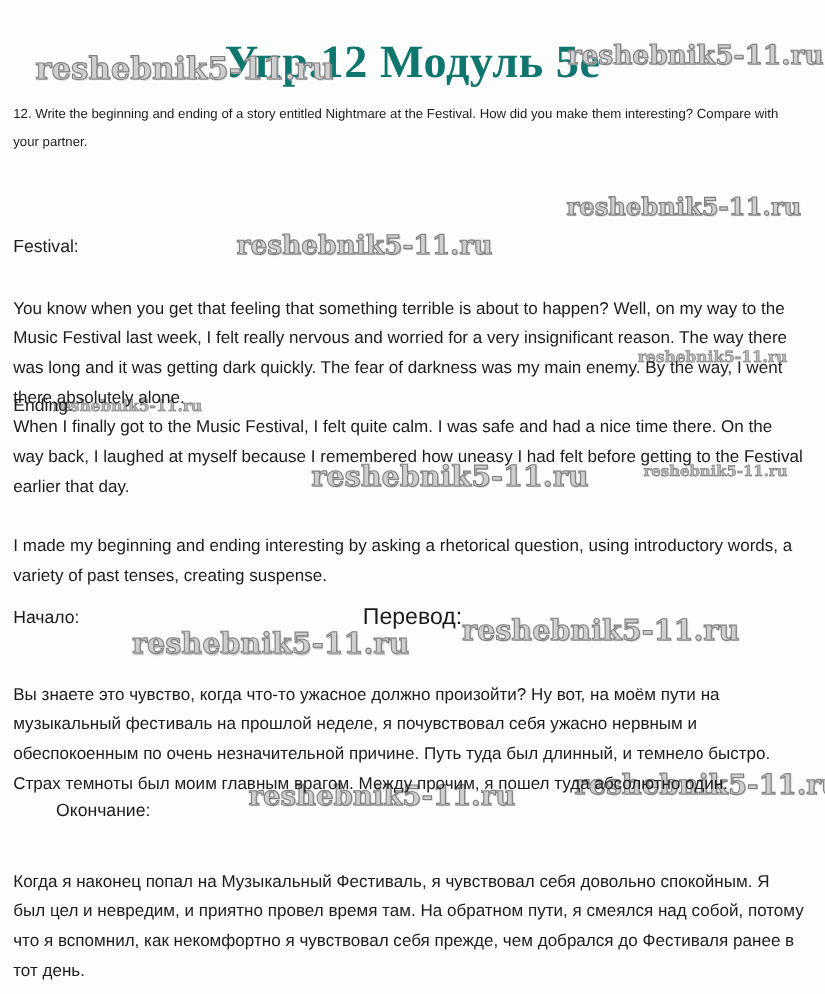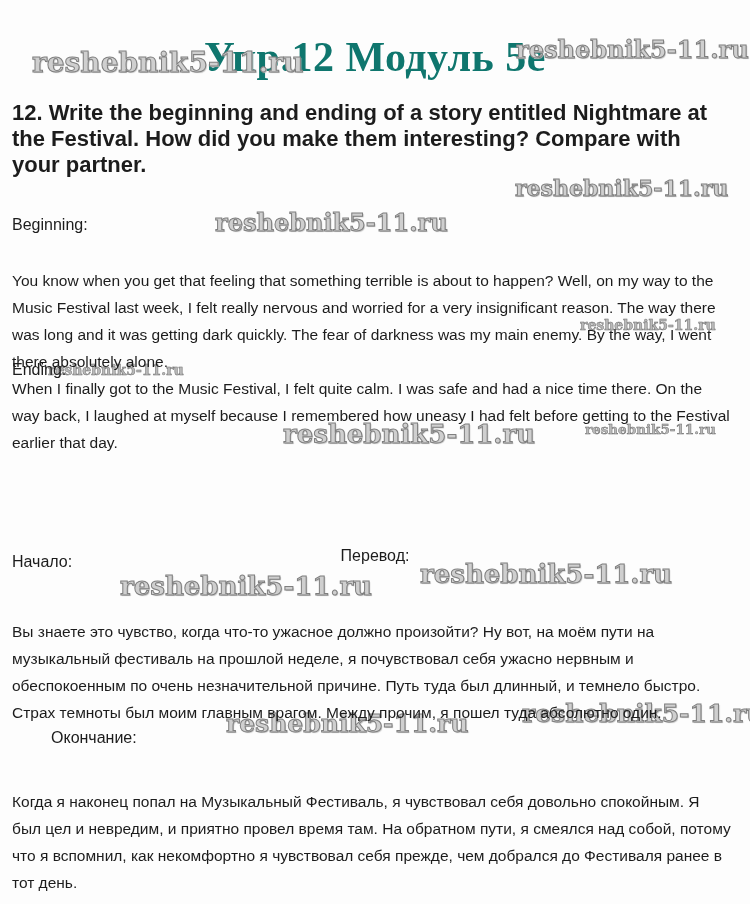--- a/index.html
+++ b/index.html
@@ -20,30 +20,30 @@
     font-size:42px;
     letter-spacing:0.5px;
     color:#0f766e;
   }
   .para{
     left:12px;right:18px;
     font-size:15.5px;
     line-height:27px;
     text-align:left;
   }
-  .task{font-weight:700;font-size:22px;line-height:26px;}
+  .task{font-weight:400;font-size:12px;line-height:26px;}
   .task-en{top:78px;}
   .task-ru{top:140px;}
   .lbl{left:12px;font-size:16px;line-height:20px;}
   .lbl-beginning{top:199px;}
   .para-beginning{top:251px;}
   .lbl-ending{top:344px;}
   .para-ending{top:359px;}
   .para-method{top:467px;}
-  .lbl-perevod{top:530px;left:0;right:0;text-align:center;font-size:16px;}
+  .lbl-perevod{top:530px;left:0;right:0;text-align:center;font-size:21px;}
   .lbl-nachalo{top:536px;}
   .para-nachalo{top:602px;}
   .lbl-okonchanie{top:712px;margin-left:39px;}
   .para-okonchanie{top:772px;}
   
   .wm{
     position:absolute;
     font-family:"DejaVu Serif", serif;
     font-weight:700;
     color:#cfcfcf;
@@ -81,26 +81,27 @@
   <span class="wm wm-sm wm6">reshebnik5-11.ru</span>
   <span class="wm wm7">reshebnik5-11.ru</span>
   <span class="wm wm-sm wm8">reshebnik5-11.ru</span>
   <span class="wm wm9">reshebnik5-11.ru</span>
   <span class="wm wm10">reshebnik5-11.ru</span>
   <span class="wm wm11">reshebnik5-11.ru</span>
   <span class="wm wm12">reshebnik5-11.ru</span>
 
   <p class="abs para task task-en">12. Write the beginning and ending of a story entitled Nightmare at the Festival. How did you make them interesting? Compare with your partner.</p>
 
-  <p class="abs lbl lbl-beginning">Beginning:</p>
+  <p class="abs lbl lbl-beginning">Festival:</p>
   <p class="abs para para-beginning">You know when you get that feeling that something terrible is about to happen? Well, on my way to the Music Festival last week, I felt really nervous and worried for a very insignificant reason. The way there was long and it was getting dark quickly. The fear of darkness was my main enemy. By the way, I went there absolutely alone.</p>
 
   <p class="abs lbl lbl-ending">Ending:</p>
   <p class="abs para para-ending">When I finally got to the Music Festival, I felt quite calm. I was safe and had a nice time there. On the way back, I laughed at myself because I remembered how uneasy I had felt before getting to the Festival earlier that day.</p>
 
+  <p class="abs para para-method">I made my beginning and ending interesting by asking a rhetorical question, using introductory words, a variety of past tenses, creating suspense.</p>
 
   <p class="abs lbl lbl-perevod">Перевод:</p>
 
   <p class="abs lbl lbl-nachalo">Начало:</p>
   <p class="abs para para-nachalo">Вы знаете это чувство, когда что-то ужасное должно произойти? Ну вот, на моём пути на музыкальный фестиваль на прошлой неделе, я почувствовал себя ужасно нервным и обеспокоенным по очень незначительной причине. Путь туда был длинный, и темнело быстро. Страх темноты был моим главным врагом. Между прочим, я пошел туда абсолютно один.</p>
 
   <p class="abs lbl lbl-okonchanie">Окончание:</p>
   <p class="abs para para-okonchanie">Когда я наконец попал на Музыкальный Фестиваль, я чувствовал себя довольно спокойным. Я был цел и невредим, и приятно провел время там. На обратном пути, я смеялся над собой, потому что я вспомнил, как некомфортно я чувствовал себя прежде, чем добрался до Фестиваля ранее в тот день.</p>
 
 </div>

